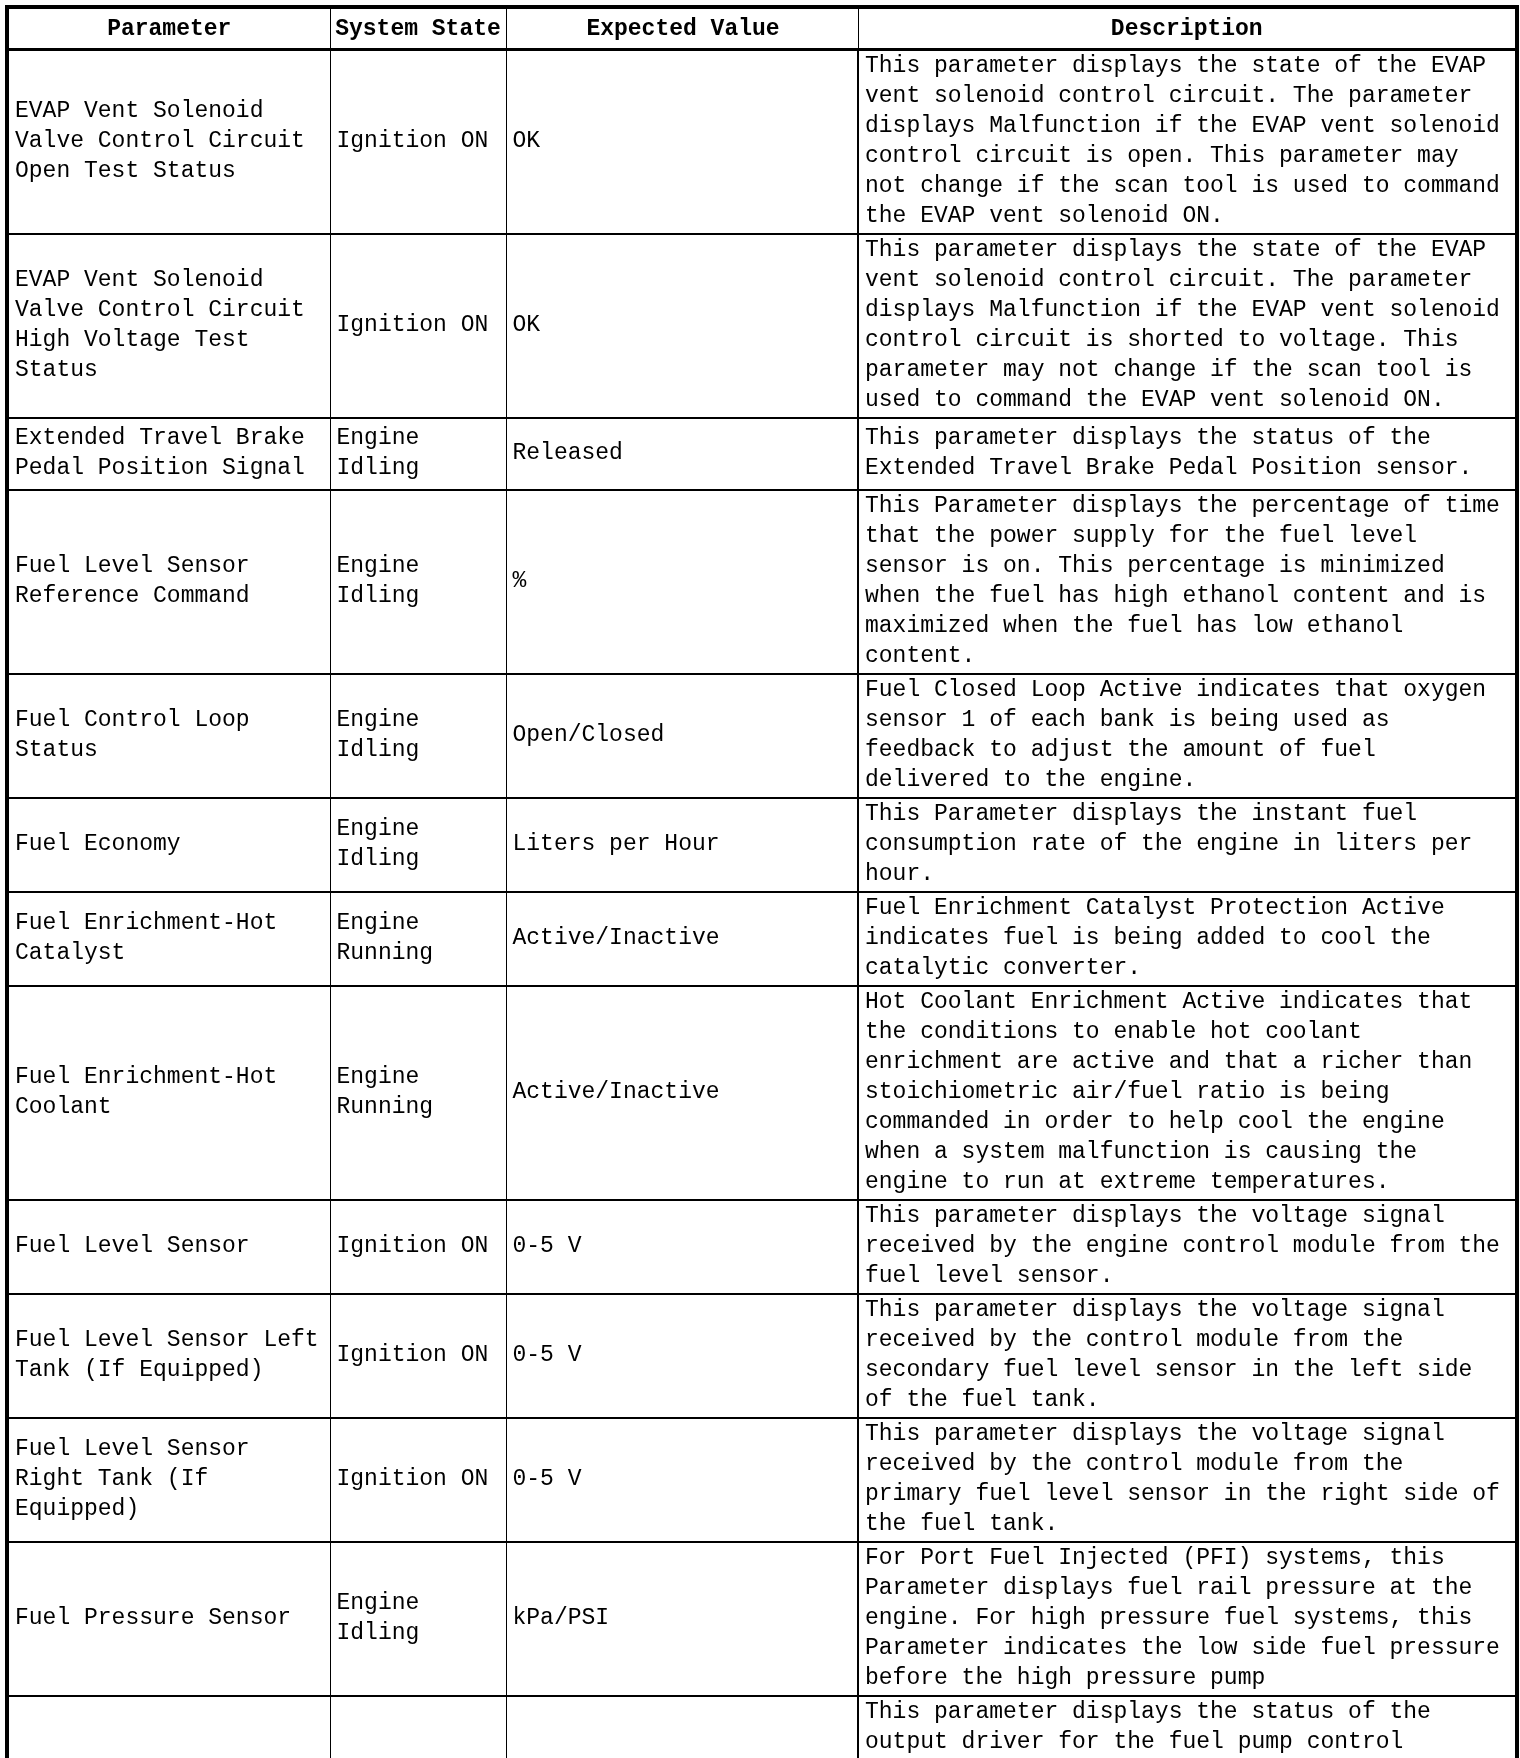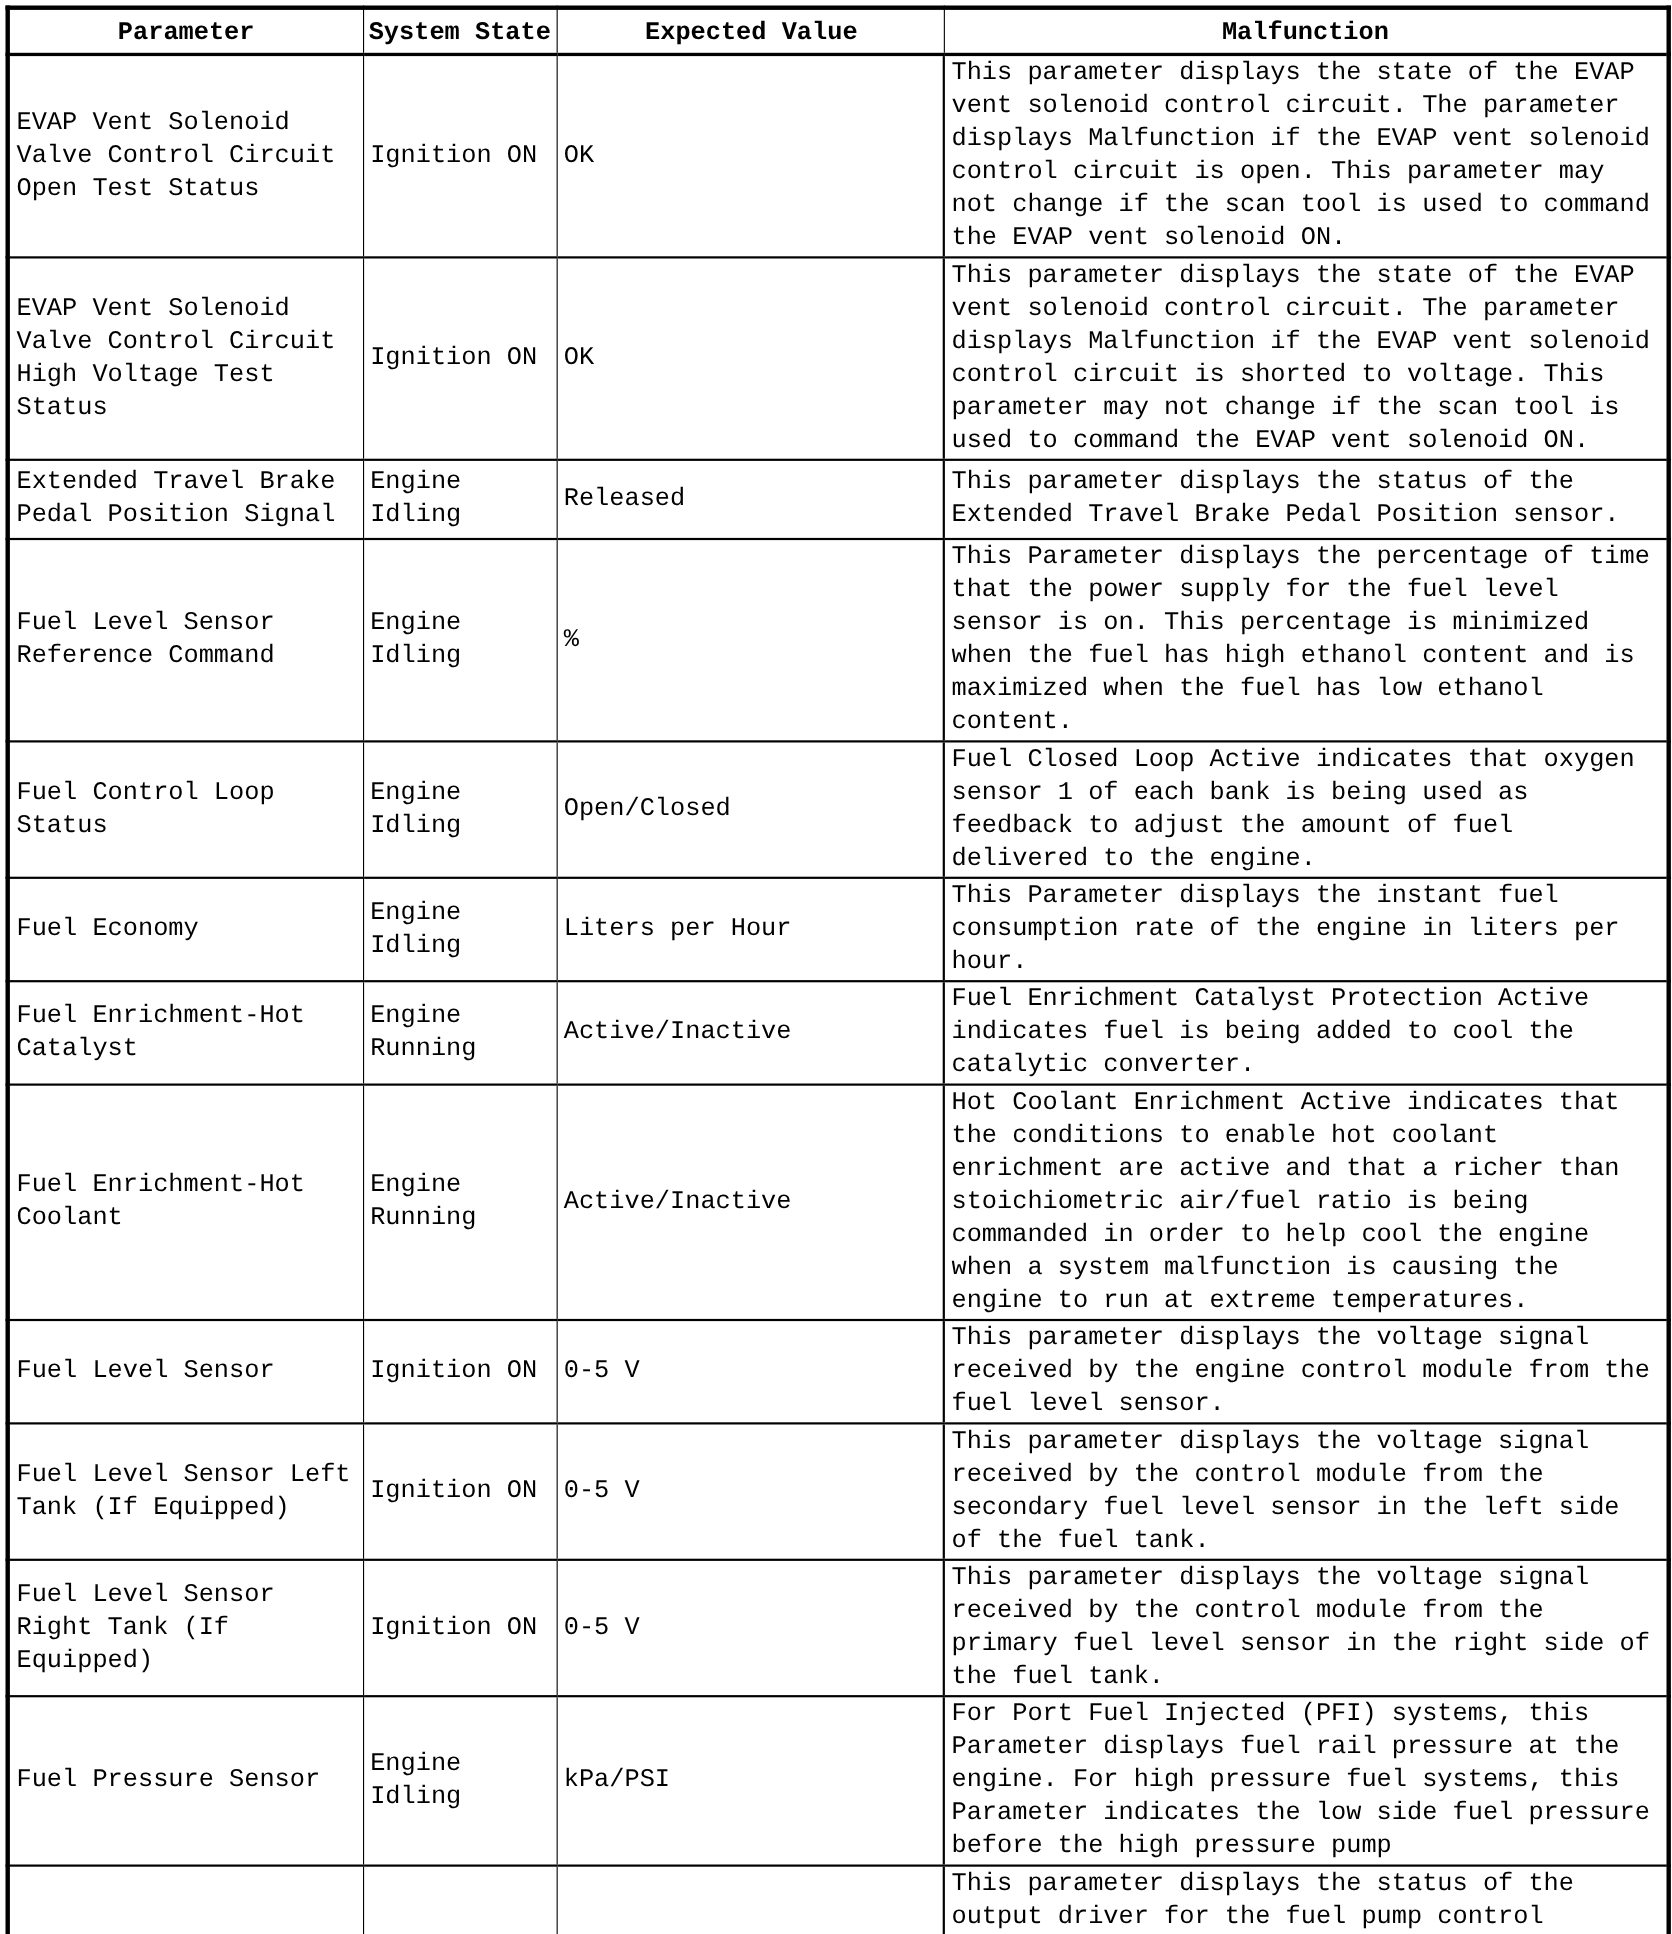--- a/index.html
+++ b/index.html
@@ -50,21 +50,21 @@
       <col class="c1">
         <col class="c2">
         <col class="c3">
         <col class="c4">
     </colgroup>
     <thead>
       <tr>
         <th>Parameter</th>
         <th>System State</th>
         <th class="left">Expected Value</th>
-        <th>Malfunction</th>
+        <th>Description</th>
       </tr>
     </thead>
     <tbody>
       <tr style="height:160px">
         <td>EVAP Vent Solenoid Valve Control Circuit Open Test Status</td>
         <td>Ignition ON</td>
         <td>OK</td>
         <td class="desc">This parameter displays the state of the EVAP vent solenoid control circuit. The parameter displays Malfunction if the EVAP vent solenoid control circuit is open. This parameter may not change if the scan tool is used to command the EVAP vent solenoid ON.</td>
       </tr>
       <tr style="height:172px">

